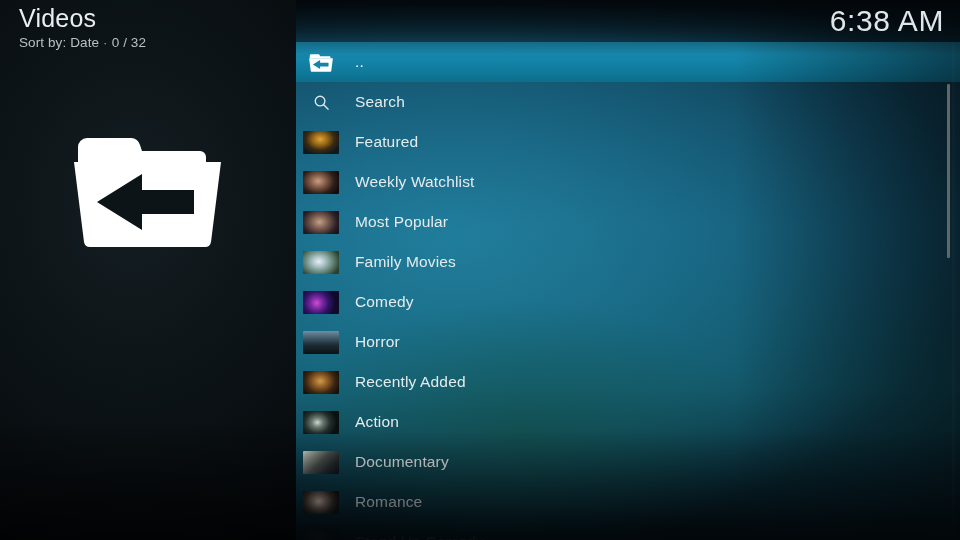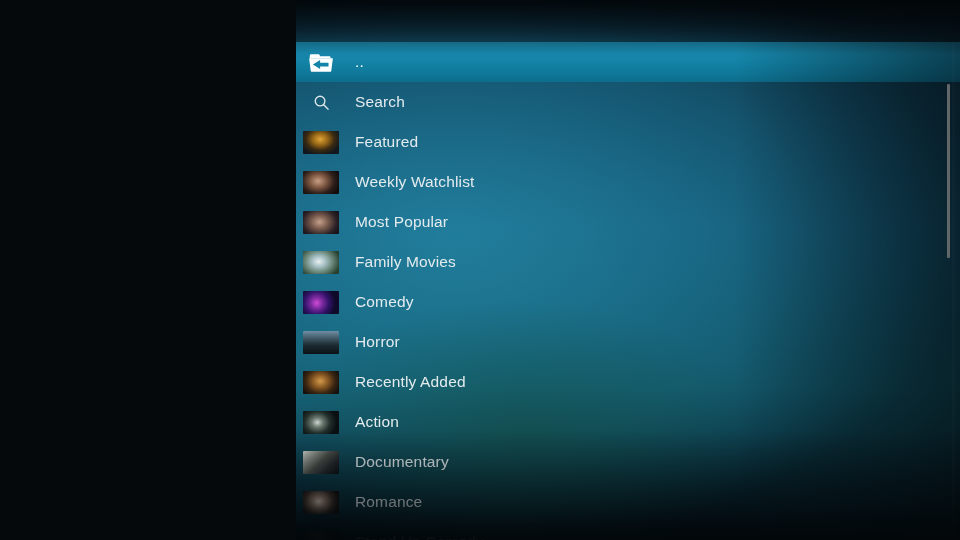--- a/index.html
+++ b/index.html
@@ -134,20 +134,40 @@
     position:absolute; right:16px; top:2px;
     font-size:30px; font-weight:300; color:#dfe6e9; letter-spacing:.6px;
     line-height:38px; white-space:nowrap;
   }
 </style>
 </head>
 <body>
 
 <div id="screen">
 
+  <div id="left-panel">
+
+    <div id="header-block">
+      <div id="page-title">Videos</div>
+      <div id="sort-line">
+        <span>Sort by: Date</span><span class="sort-sep">·</span><span>0 / 32</span>
+      </div>
+    </div>
+
+    <div id="folder-art">
+      <svg viewBox="0 0 155 130" xmlns="http://www.w3.org/2000/svg" aria-hidden="true">
+
+        <path d="M17 14 h44 a9 9 0 0 1 9 7 l2 6 h58 a6 6 0 0 1 6 6 v5 H8 V23 a9 9 0 0 1 9 -9 z" fill="#ffffff"></path>
+
+        <path d="M4 38 h147 l-10 80 a6 6 0 0 1 -6 5 H20 a6 6 0 0 1 -6 -5 z" fill="#ffffff"></path>
+
+        <path d="M27 78 L72 50 v16 h52 v24 H72 v16 z" fill="#0d1418"></path>
+      </svg>
+    </div>
+  </div>
 
   <div id="list-panel">
     <div id="list">
         <div class="row selected">
           <span class="row-icon">
             <svg width="26" height="21" viewBox="0 0 155 130">
               <path d="M17 14 h44 a9 9 0 0 1 9 7 l2 6 h58 a6 6 0 0 1 6 6 v5 H8 V23 a9 9 0 0 1 9 -9 z" fill="#ffffff"></path>
               <path d="M4 38 h147 l-10 80 a6 6 0 0 1 -6 5 H20 a6 6 0 0 1 -6 -5 z" fill="#ffffff"></path>
               <path d="M27 78 L72 50 v16 h52 v24 H72 v16 z" fill="#1484a8"></path>
             </svg>
@@ -206,14 +226,15 @@
         <div class="row clipped">
           <span class="row-thumb th-standup"></span>
           <span class="row-label">Stand Up Comedy</span>
         </div>
       </div>
     <div id="scrollbar-track">
       <div id="scrollbar-thumb" style="height: 174px; top: 42px;"></div>
     </div>
   </div>
 
+  <div id="clock">6:38 AM</div>
 
 </div>
 
 </body></html>

